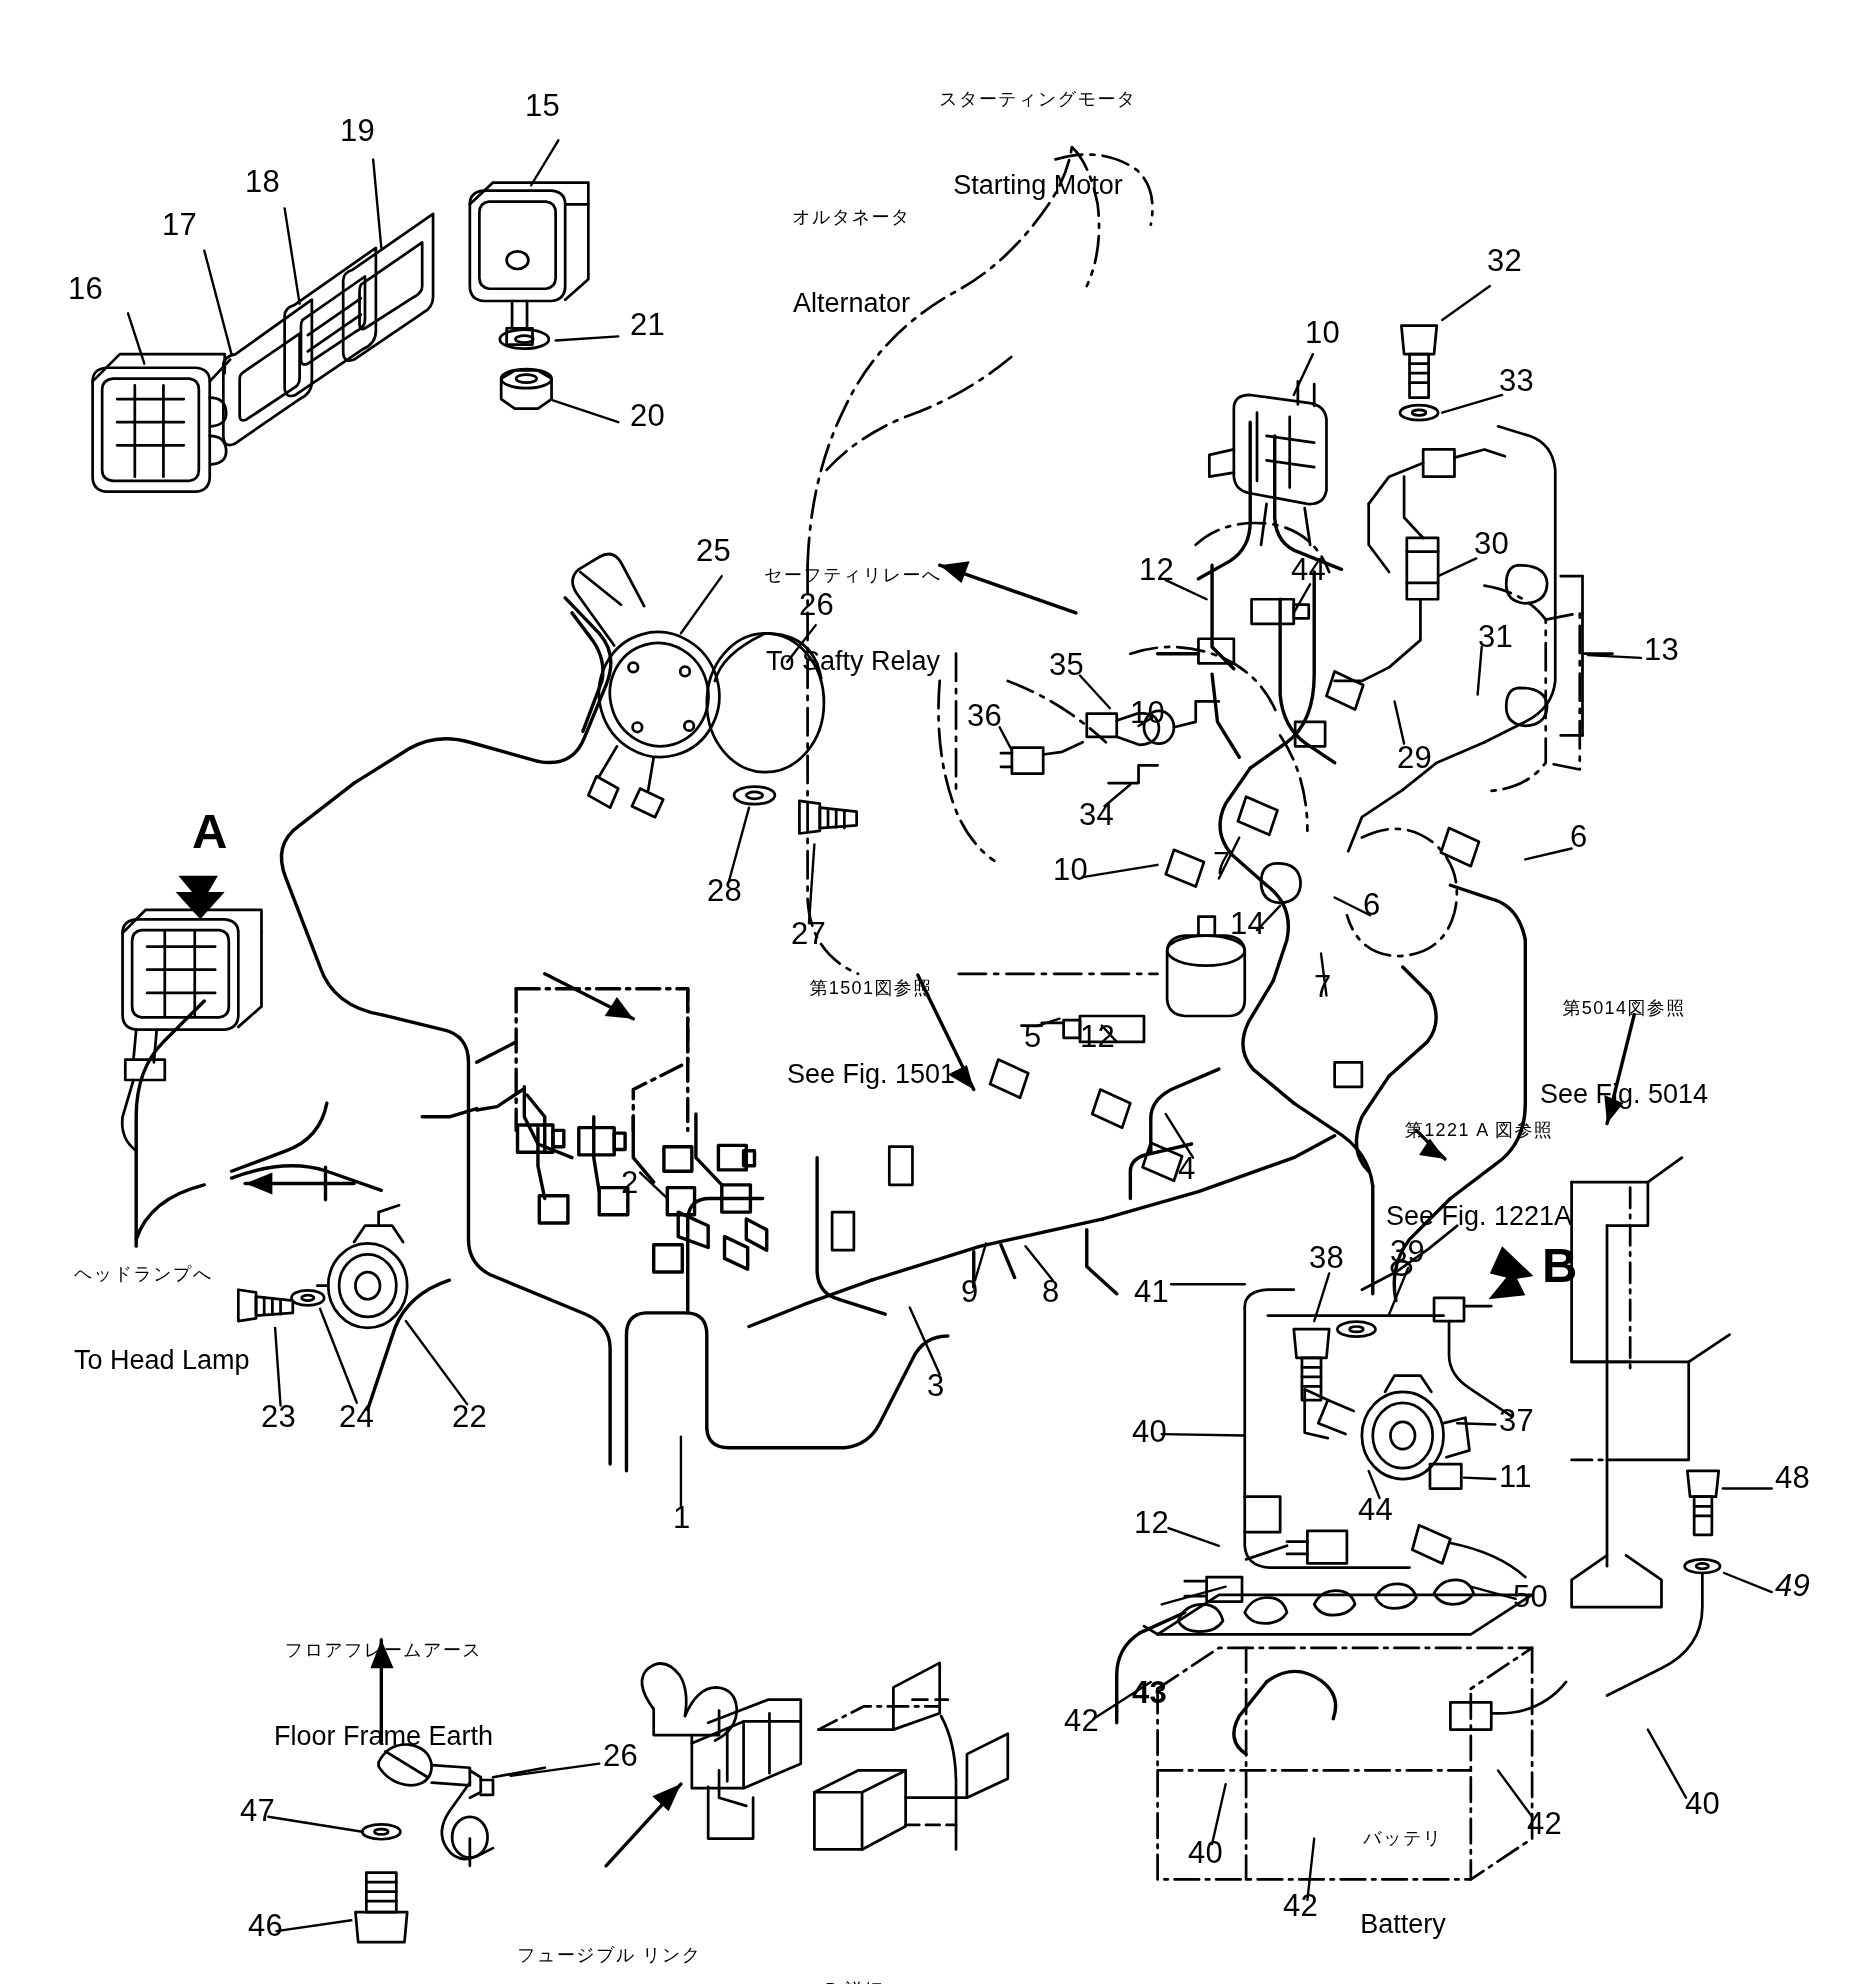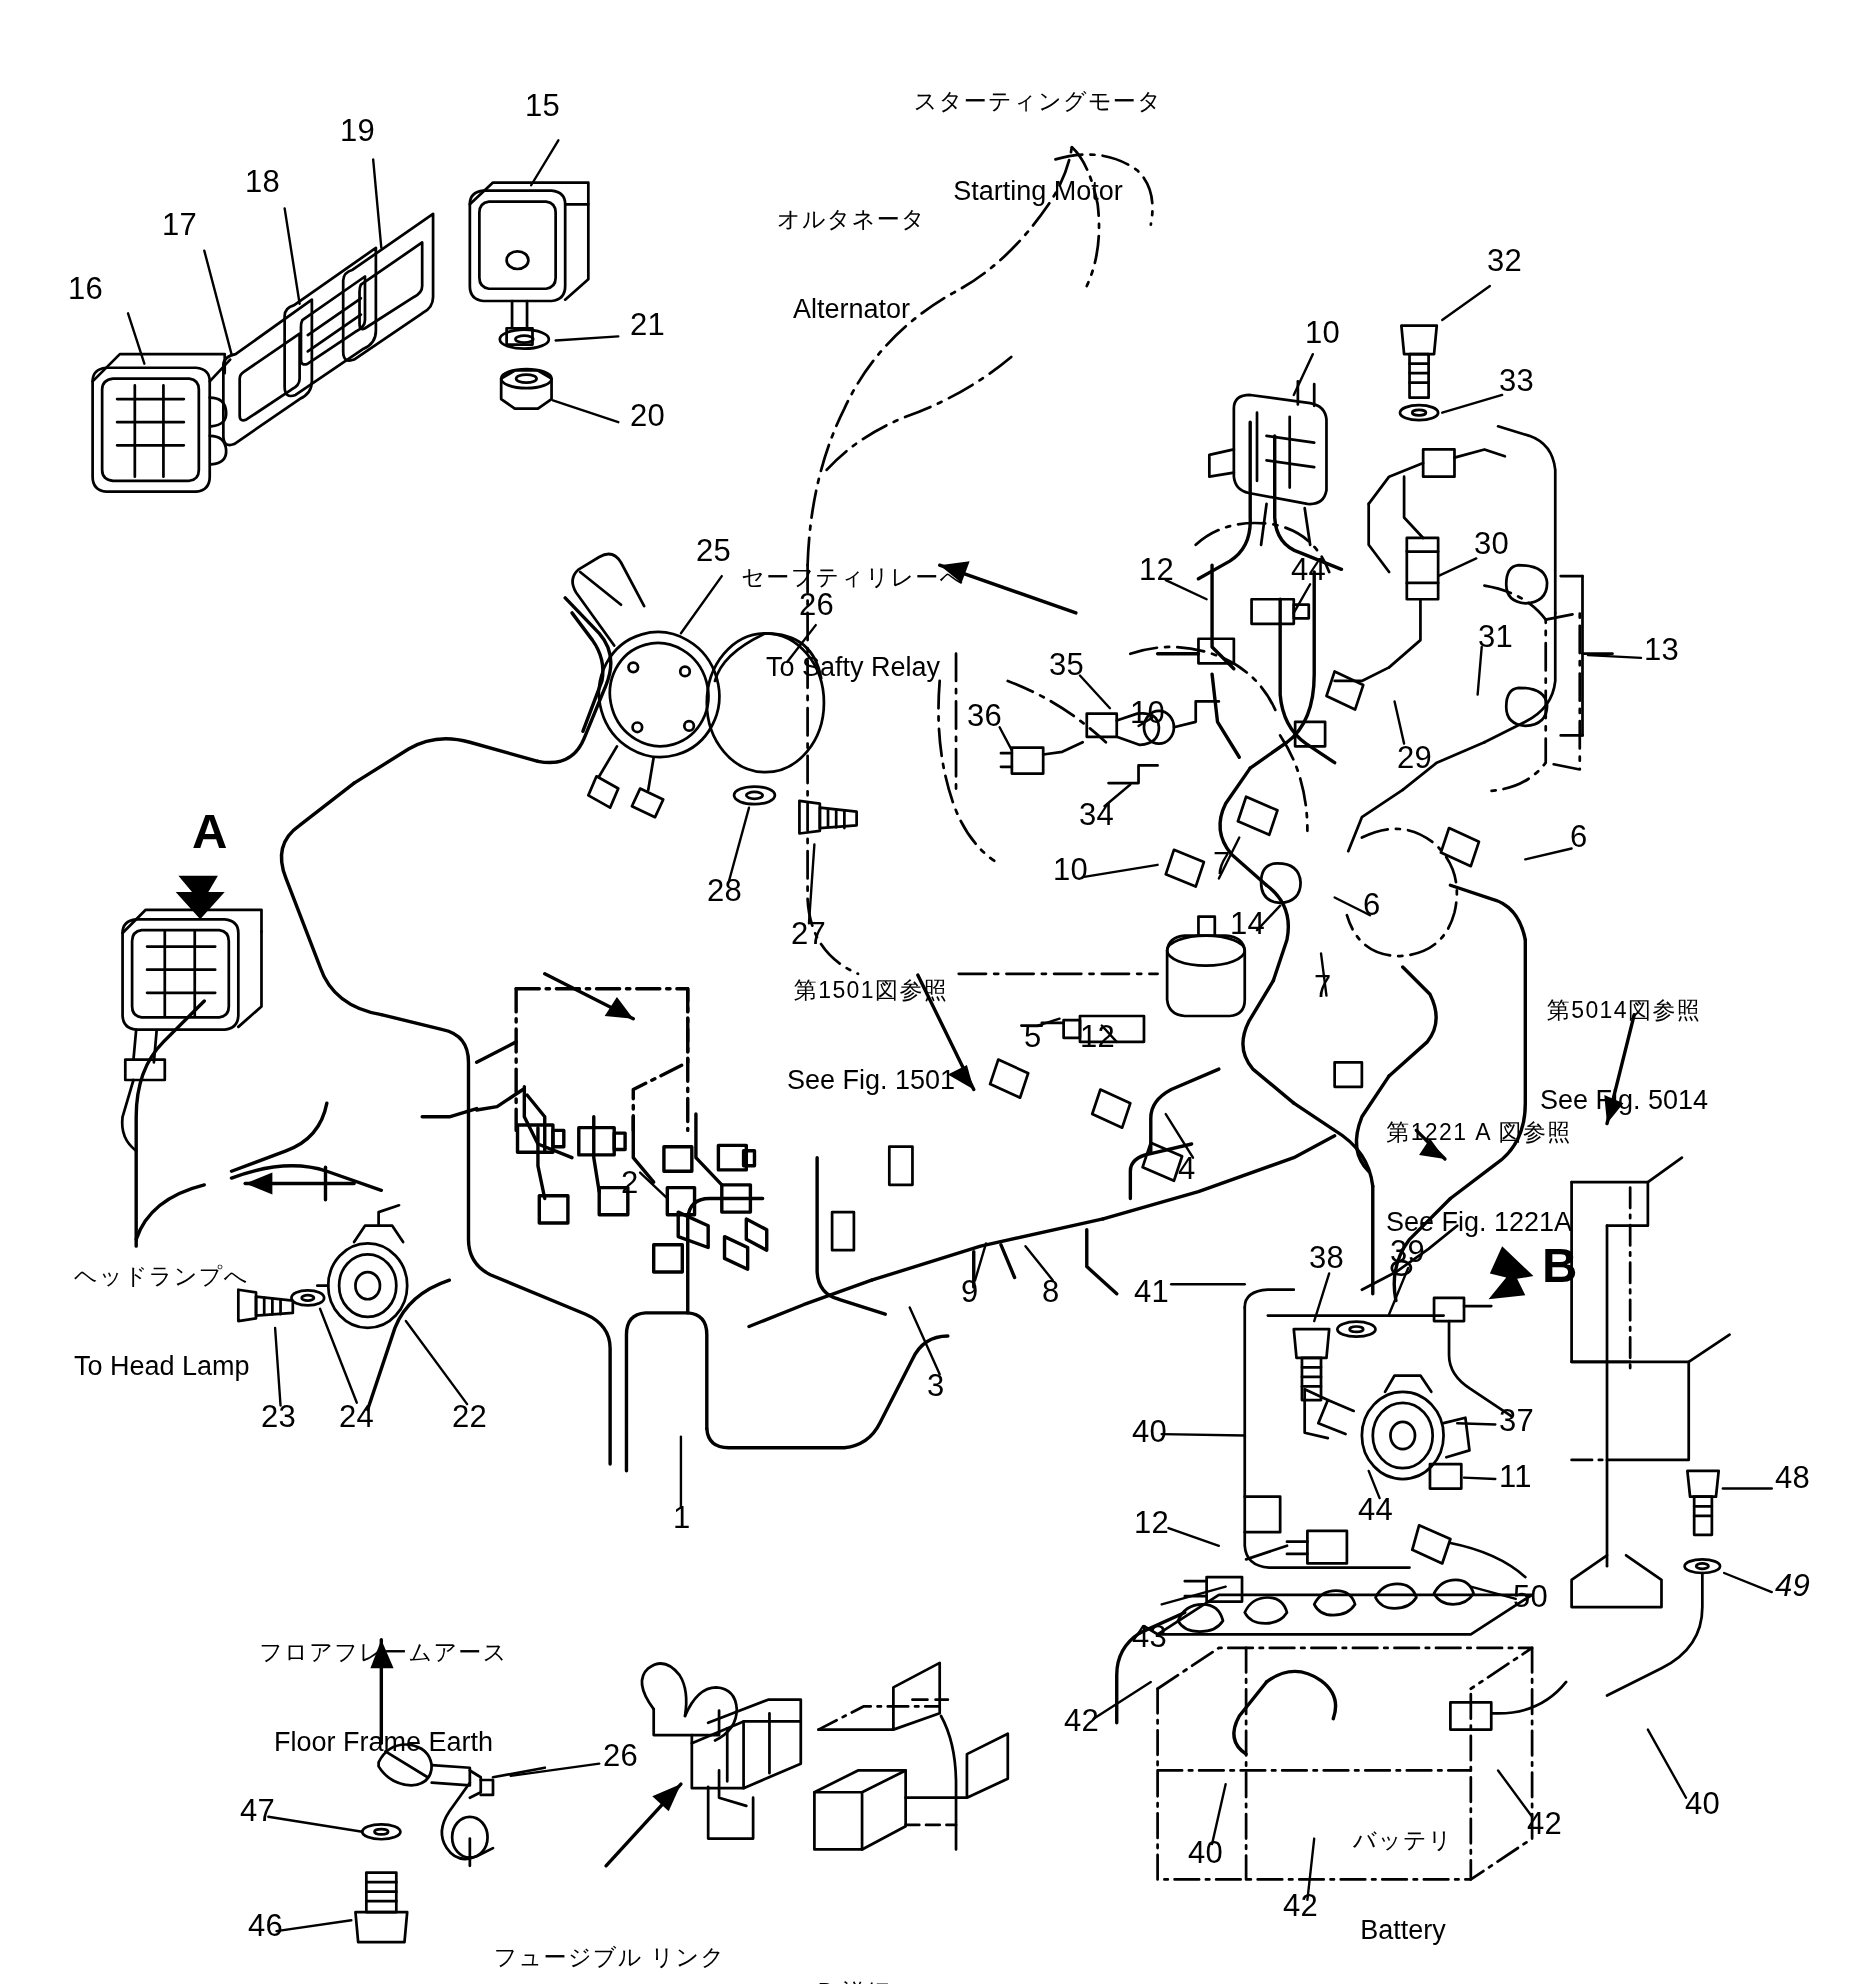--- a/index.html
+++ b/index.html
@@ -37,21 +37,21 @@
   .bigletter {
     font-size: 49px;
     font-weight: 700;
   }
   .cap {
     font-size: 27px;
     text-align: center;
   }
   .cap .jp {
     display: block;
-    font-size: 23px;
+    font-size: 18px;
     letter-spacing: 1.4px;
   }
   .cap .en {
     display: block;
     font-size: 27px;
   }
   .capleft { text-align: left; }
 </style>
 </head>
 <body>
@@ -620,21 +620,21 @@
   <div class="lbl callout" style="left:339px;  top:1400px;">24</div>
   <div class="lbl callout" style="left:452px;  top:1400px;">22</div>
   <div class="lbl callout" style="left:1134px; top:1275px;">41</div>
   <div class="lbl callout" style="left:1309px; top:1241px;">38</div>
   <div class="lbl callout" style="left:1390px; top:1235px;">39</div>
   <div class="lbl callout" style="left:1499px; top:1404px;">37</div>
   <div class="lbl callout" style="left:1499px; top:1460px;">11</div>
   <div class="lbl callout" style="left:1132px; top:1415px;">40</div>
   <div class="lbl callout" style="left:1358px; top:1493px;">44</div>
   <div class="lbl callout" style="left:1134px; top:1506px;">12</div>
-  <div class="lbl callout" style="left:1132px; top:1620px;">43</div>
+  <div class="lbl callout" style="left:1132px; top:1676px;font-weight:bold;">43</div>
   <div class="lbl callout" style="left:1064px; top:1704px;">42</div>
   <div class="lbl callout" style="left:1513px; top:1580px;">50</div>
   <div class="lbl callout" style="left:1775px; top:1461px;">48</div>
   <div class="lbl callout" style="left:1775px; top:1569px;font-style:italic;">49</div>
   <div class="lbl callout" style="left:1188px; top:1836px;">40</div>
   <div class="lbl callout" style="left:1283px; top:1889px;">42</div>
   <div class="lbl callout" style="left:1527px; top:1807px;">42</div>
   <div class="lbl callout" style="left:1685px; top:1787px;">40</div>
   <div class="lbl callout" style="left:603px;  top:1739px;">26</div>
   <div class="lbl callout" style="left:240px;  top:1794px;">47</div>

